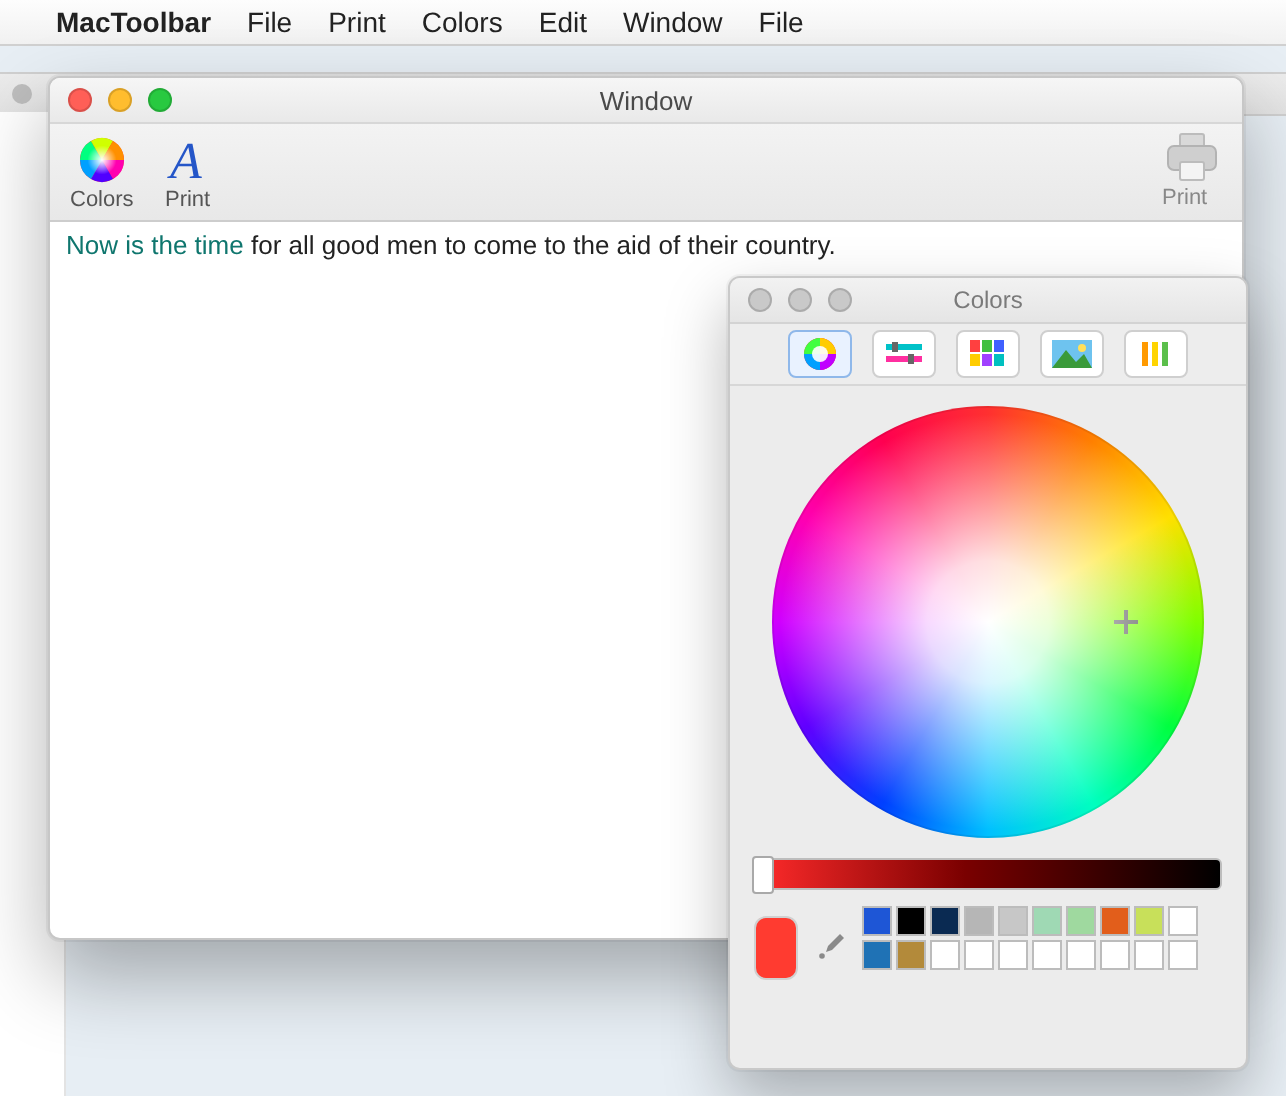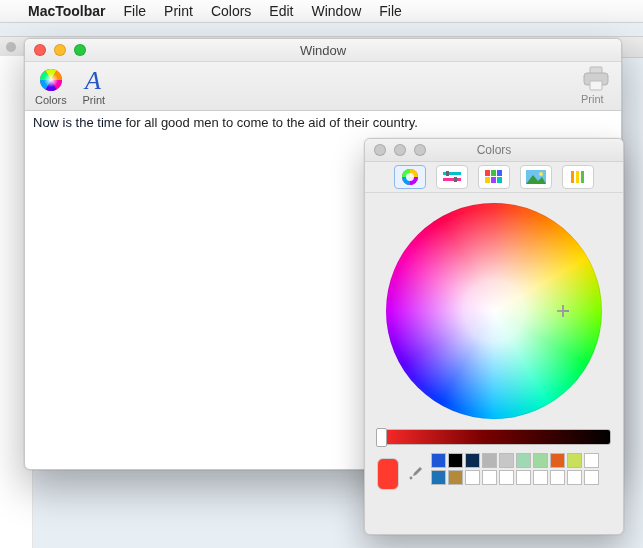--- a/index.html
+++ b/index.html
@@ -93,21 +93,21 @@
   }
   .toolbar .item { display:flex; flex-direction:column; align-items:center; gap:1px; font-size:11px; color:#555;}
   .toolbar .item .ic { width:26px;height:26px; display:flex;align-items:center;justify-content:center;}
   .toolbar .right { position:absolute; right:10px; top:4px; display:flex; flex-direction:column; gap:1px; font-size:11px; color:#888;}
 
   .content {
     padding: 4px 8px;
     font-size: 13px;
     line-height: 1.3;
   }
-  .content .hl { color:#0f172a; }
+  .content .hl { color:#0f766e; }
 
   
   .panel {
     position:absolute;
     top:138px;
     left:364px;
     width:258px;
     height:395px;
     background:#ececec;
     border:1px solid #c9c9c9;

